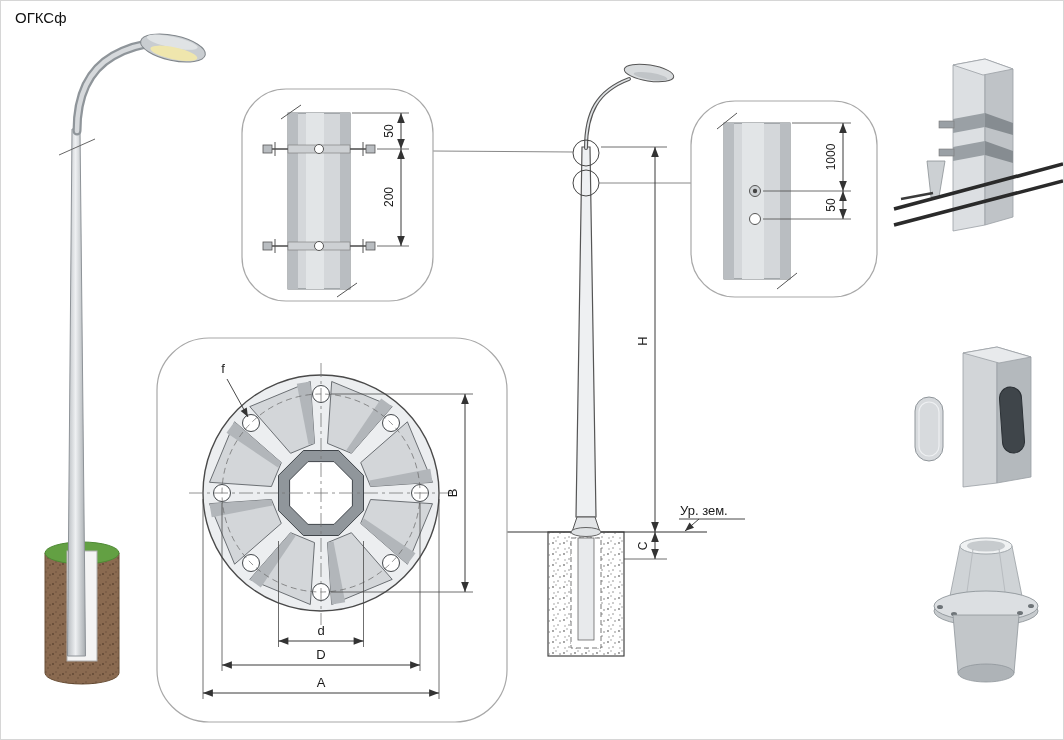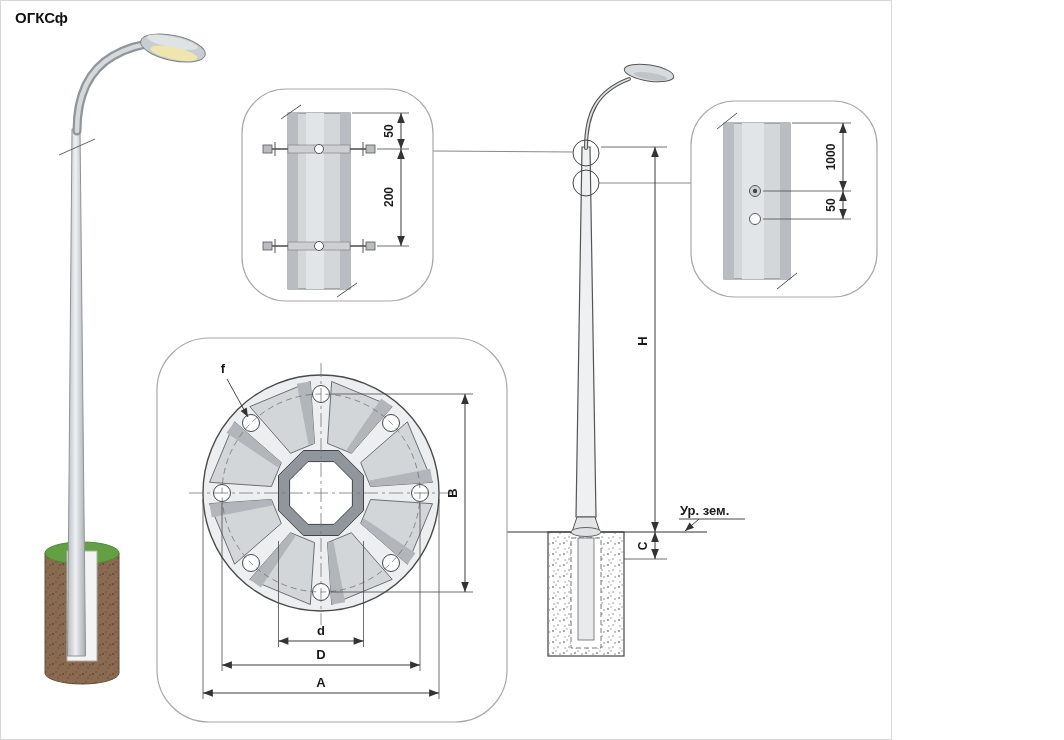--- a/index.html
+++ b/index.html
@@ -1,17 +1,17 @@
 <!DOCTYPE html>
 <html><head>
 <meta charset="utf-8">
 <style>
   html,body{margin:0;padding:0;background:#ffffff;}
-  .stage{position:relative;width:892px;height:740px;background:#fff;border:1px solid #d6d6d6;
-         box-sizing:border-box;overflow:hidden;font-family:"Liberation Sans",sans-serif;font-weight:bold;}
+  .stage{position:relative;width:1064px;height:740px;background:#fff;border:1px solid #d6d6d6;
+         box-sizing:border-box;overflow:hidden;font-family:"Liberation Sans",sans-serif;}
   svg{display:block;}
   .title{font-size:15px;fill:#111;}
   .lbl{font-size:12px;fill:#1a1a1a;}
   .lbl-lg{font-size:13px;fill:#1a1a1a;}
   .thin{stroke:#4a4a4a;stroke-width:0.8;fill:none;}
   .dim{stroke:#3a3a3a;stroke-width:1;fill:none;}
   .lead{stroke:#7a7a7a;stroke-width:0.9;fill:none;}
   .panel{fill:#ffffff;stroke:#a8a8a8;stroke-width:1.2;}
 </style>
 </head>

